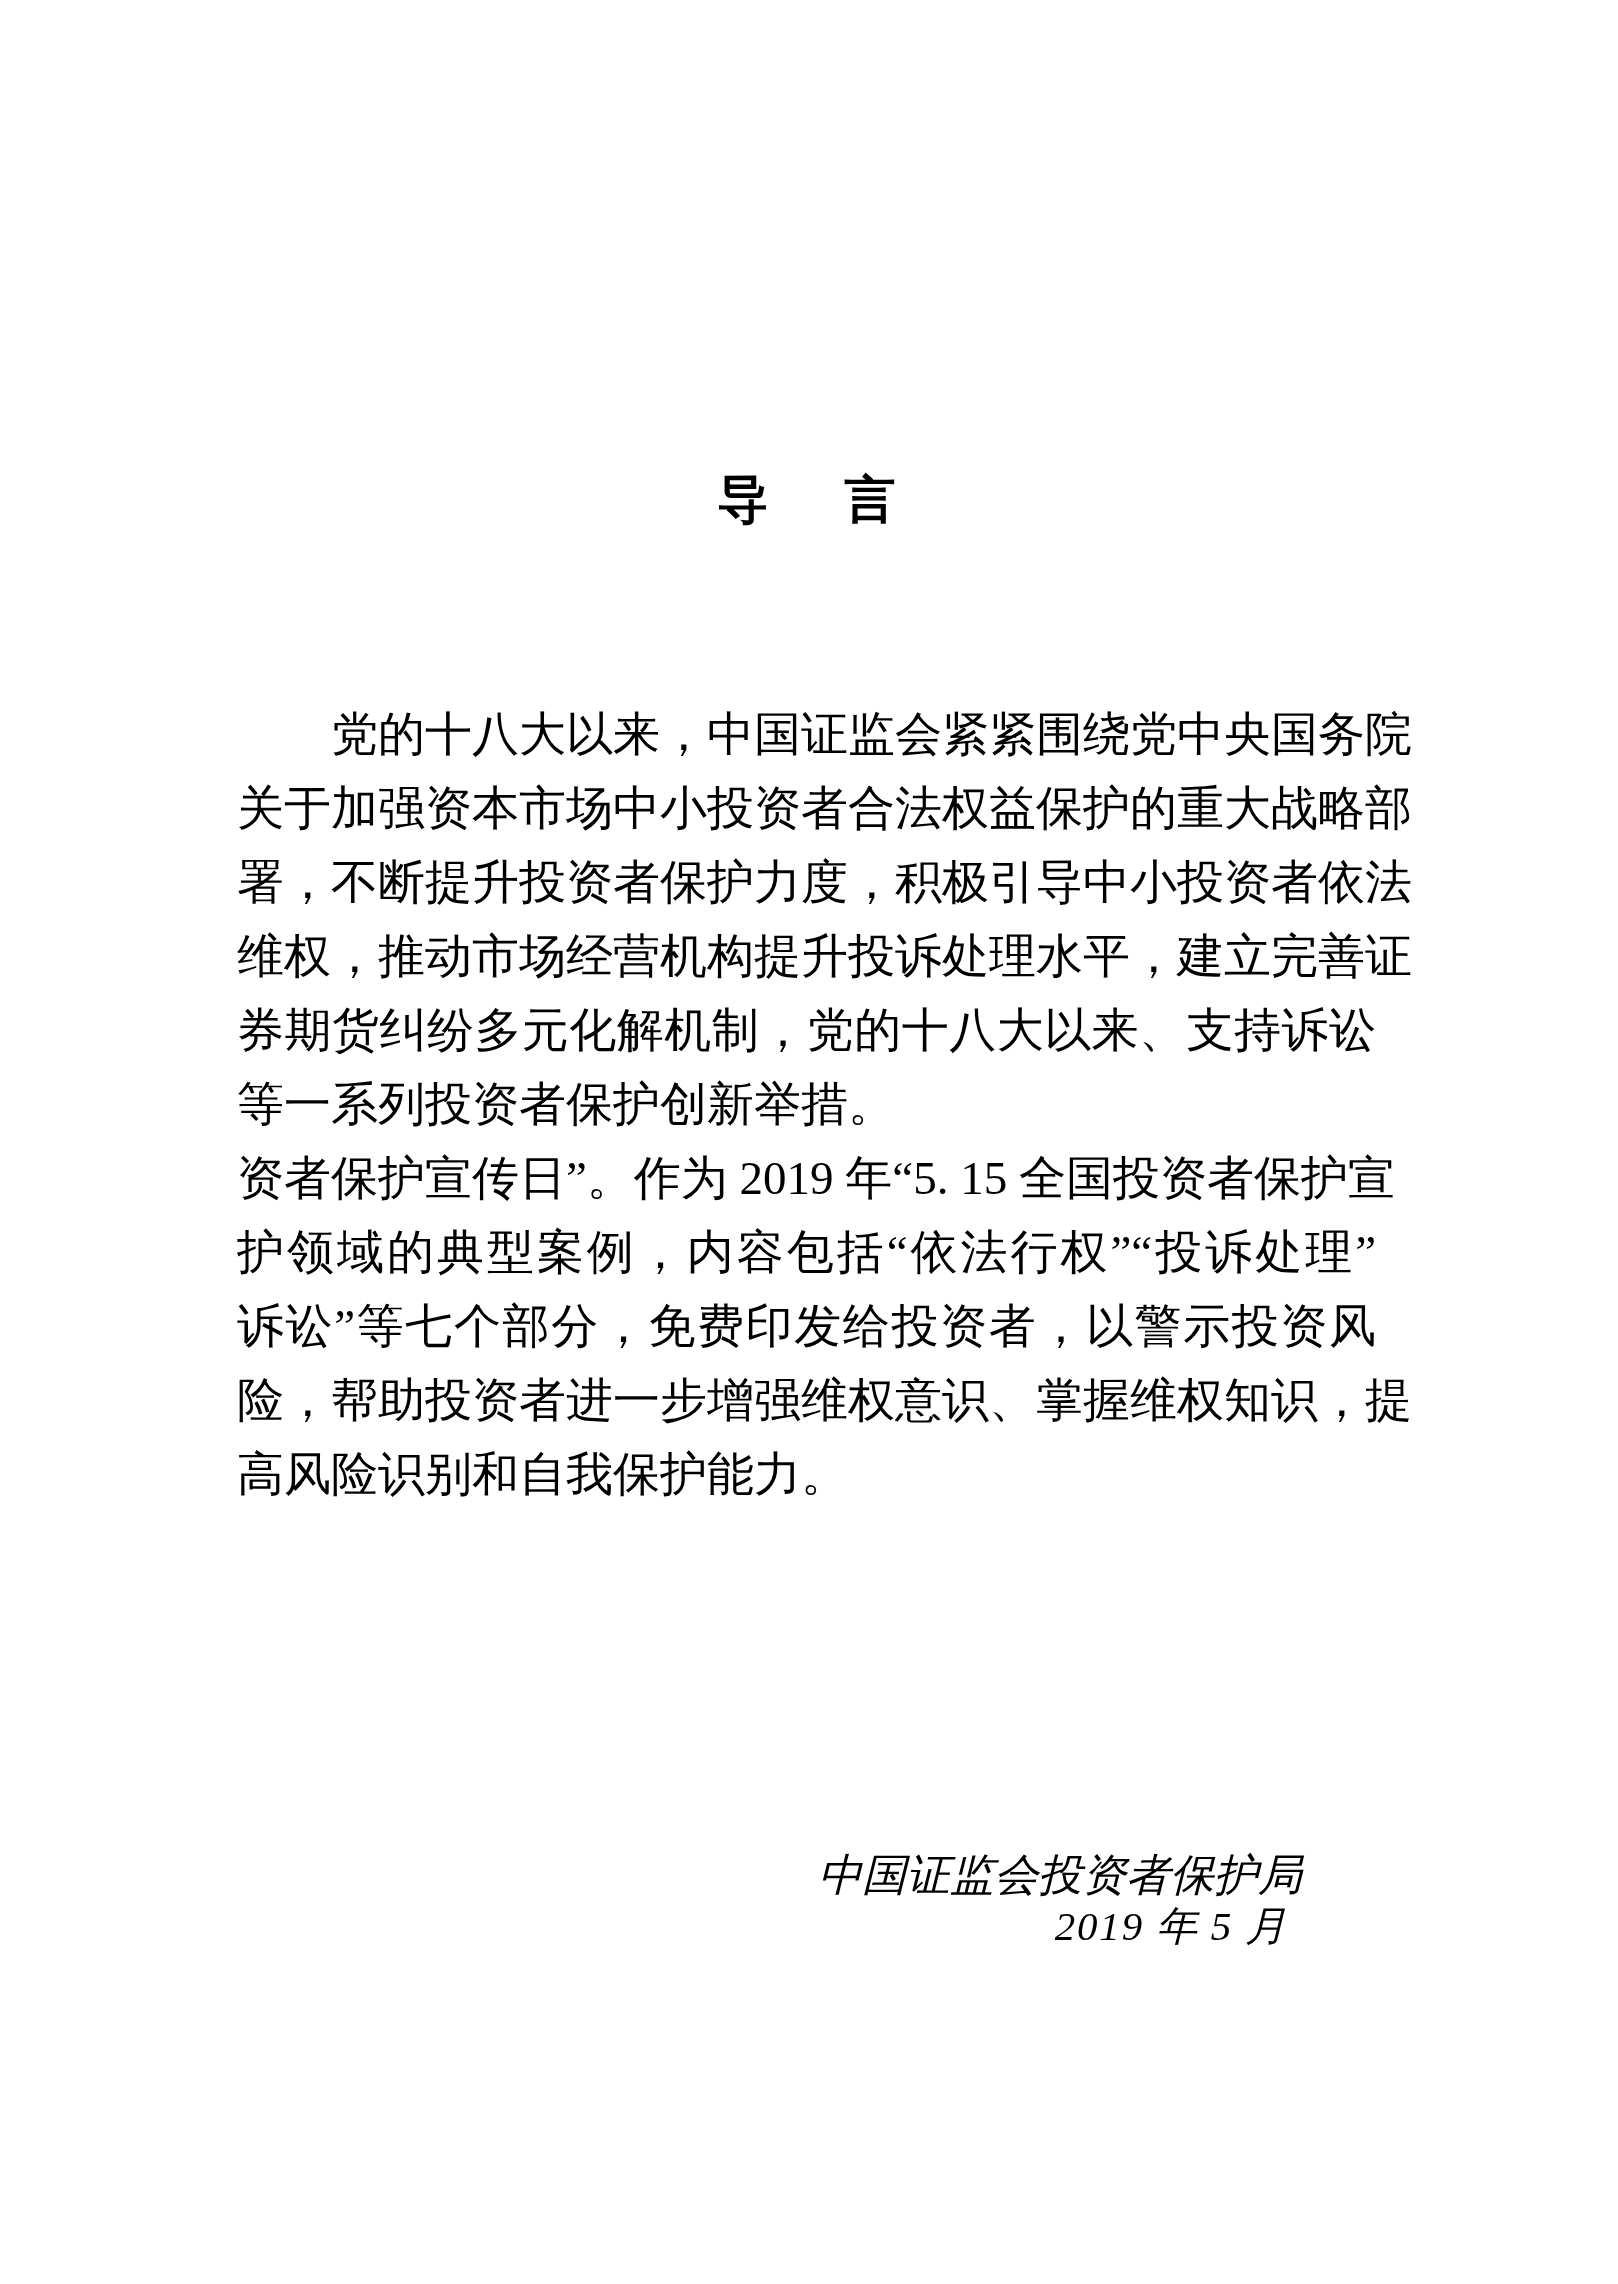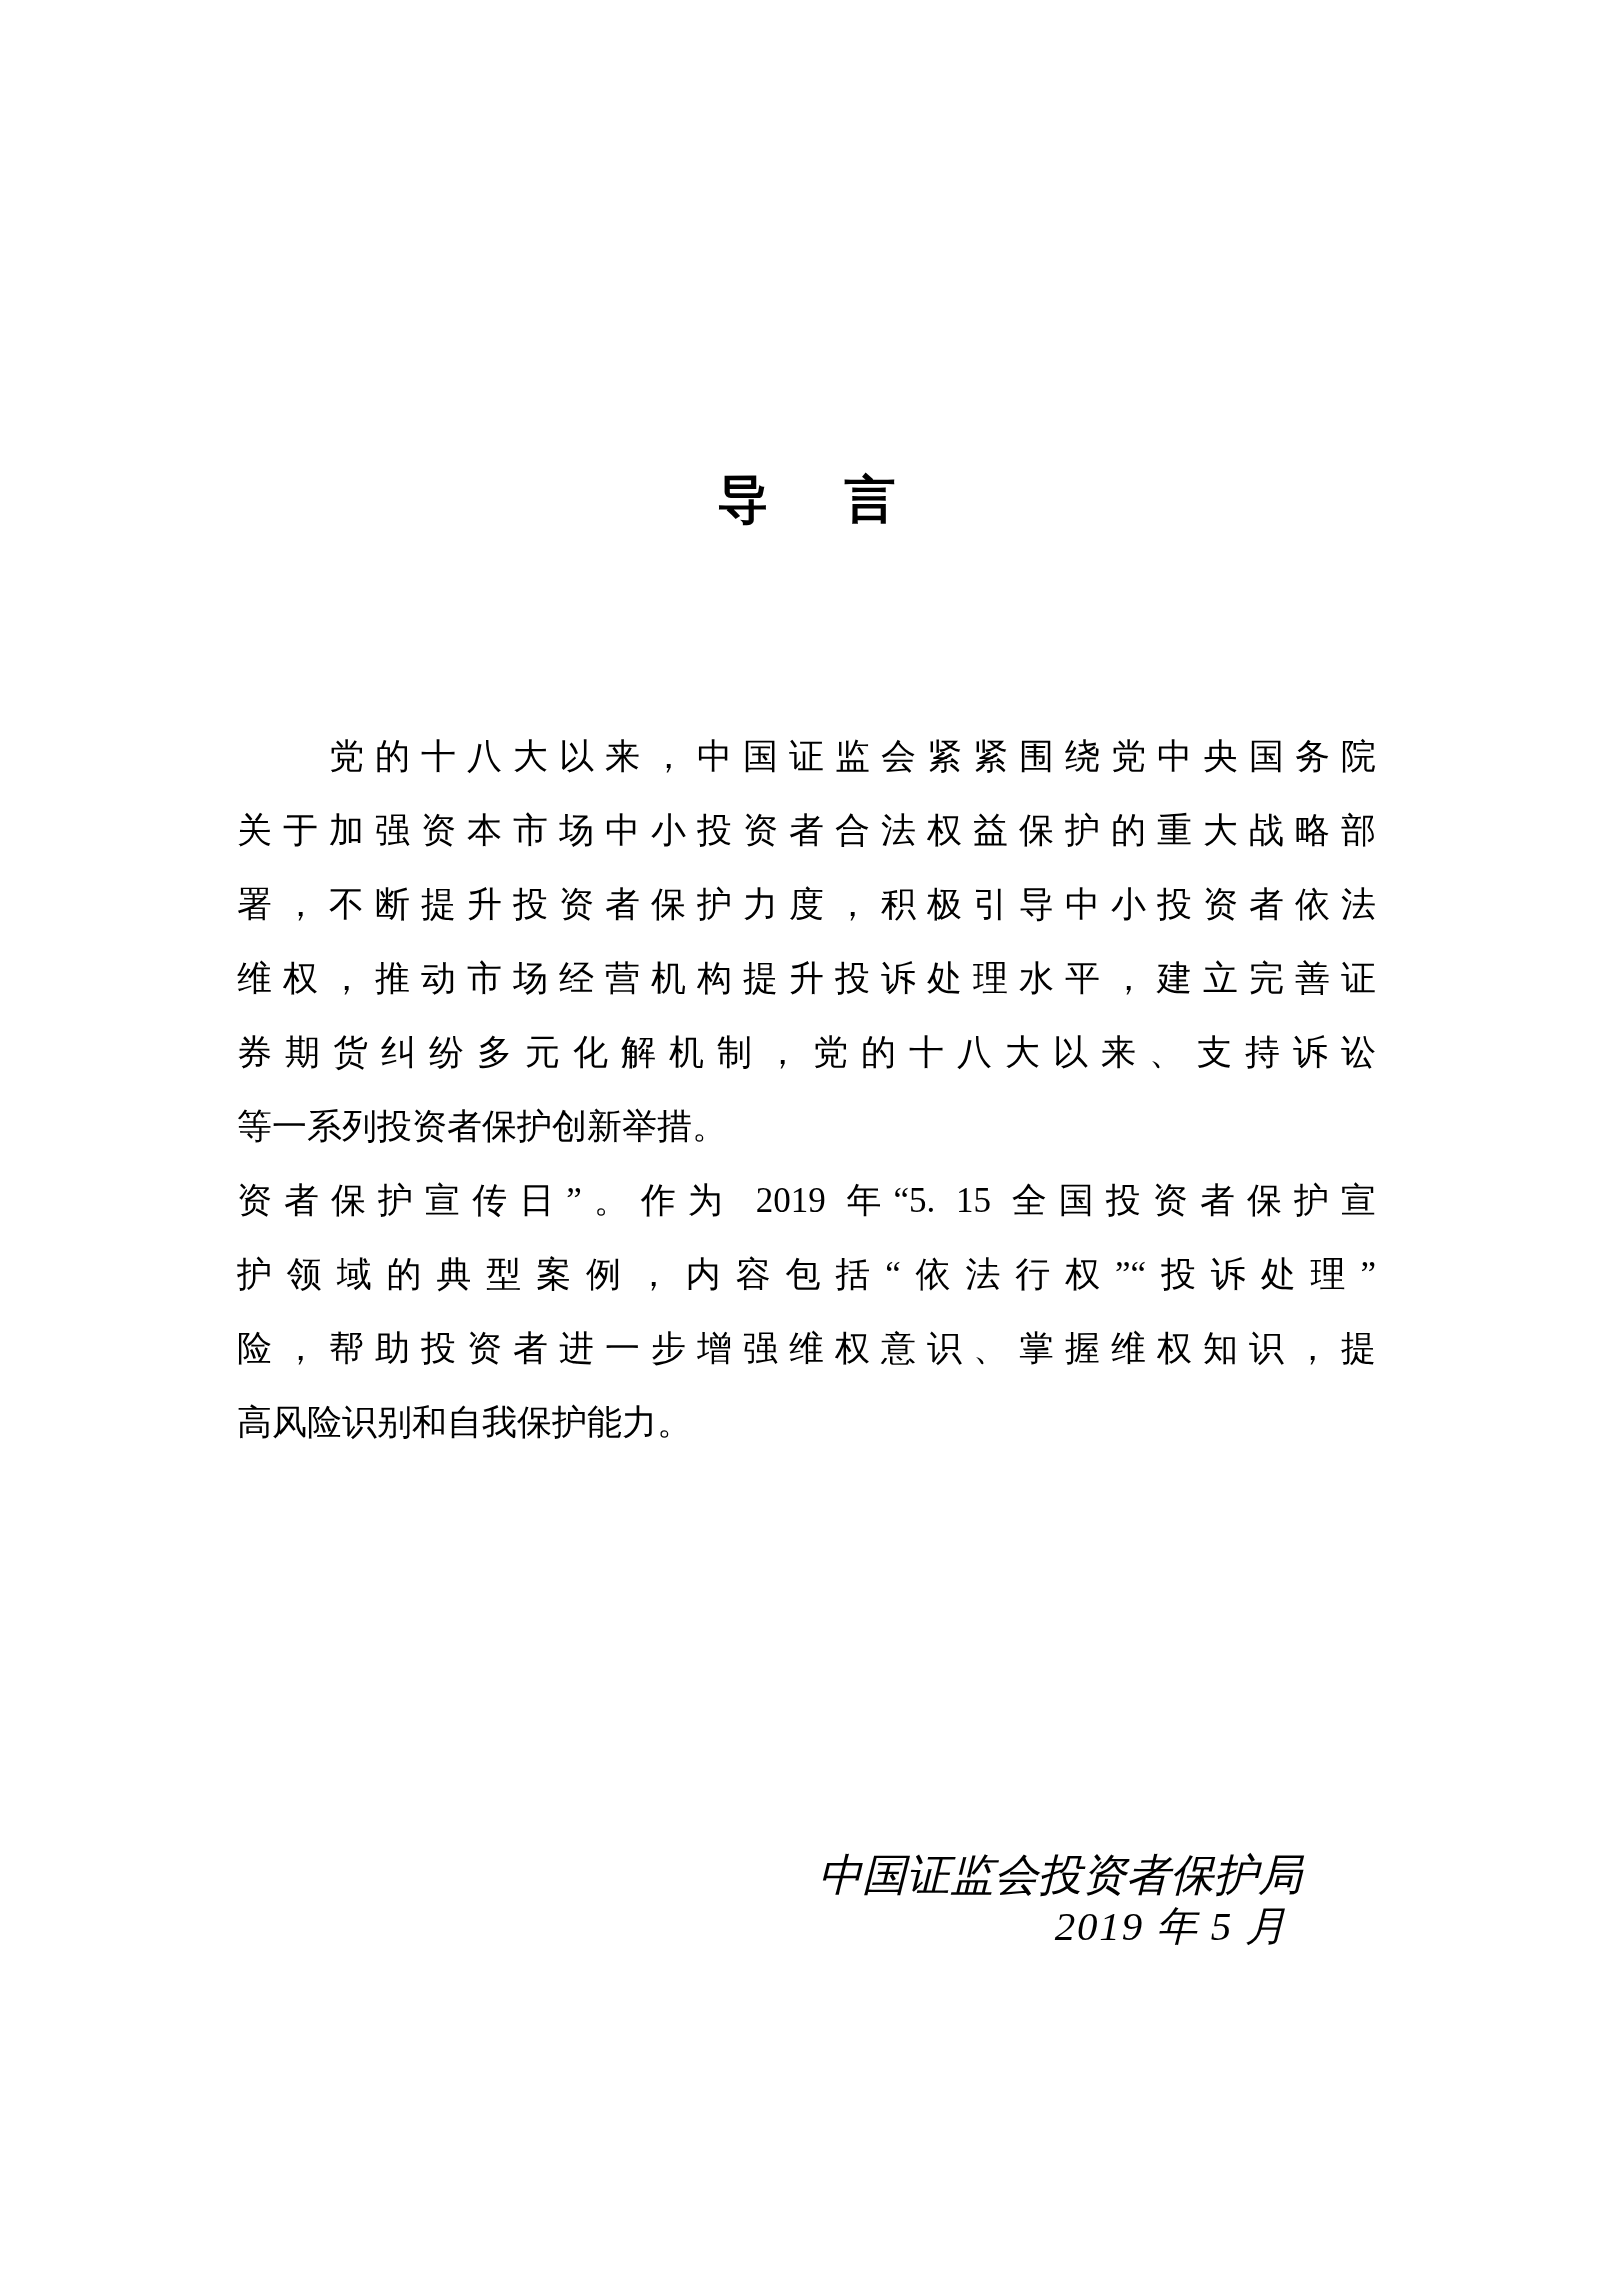--- a/index.html
+++ b/index.html
@@ -22,24 +22,24 @@
     display: flex;
     justify-content: center;
     align-items: center;
     gap: 76px;
     font-size: 51px;
     font-weight: bold;
     letter-spacing: 0;
   }
   .body-text {
     position: absolute;
-    top: 720px;
+    top: 697px;
     left: 237px;
     width: 1139px;
-    font-size: 35px;
+    font-size: 47px;
   }
   .body-text .line {
     height: 74px;
     line-height: 74px;
     text-align: justify;
     text-align-last: justify;
     text-justify: inter-character;
     white-space: nowrap;
     overflow: visible;
   }
@@ -85,20 +85,21 @@
   <div class="body-text">
 
   <div class="line">　　党的十八大以来，中国证监会紧紧围绕党中央国务院</div>
       <div class="line">关于加强资本市场中小投资者合法权益保护的重大战略部</div>
       <div class="line">署，不断提升投资者保护力度，积极引导中小投资者依法</div>
       <div class="line">维权，推动市场经营机构提升投诉处理水平，建立完善证</div>
       <div class="line">券期货纠纷多元化解机制，党的十八大以来、支持诉讼</div>
       <div class="line para-end">等一系列投资者保护创新举措。</div>
       <div class="line">资者保护宣传日”。作为 2019 年“5. 15 全国投资者保护宣</div>
       <div class="line">护领域的典型案例，内容包括“依法行权”“投诉处理”</div>
+      <div class="line">诉讼”等七个部分，免费印发给投资者，以警示投资风</div>
       <div class="line">险，帮助投资者进一步增强维权意识、掌握维权知识，提</div>
       <div class="line para-end">高风险识别和自我保护能力。</div>
     </div>
 
   <div class="signature">
     <div class="org">中国证监会投资者保护局</div>
     <div class="date">2019 年 5 月</div>
   </div>
 
 </div>

